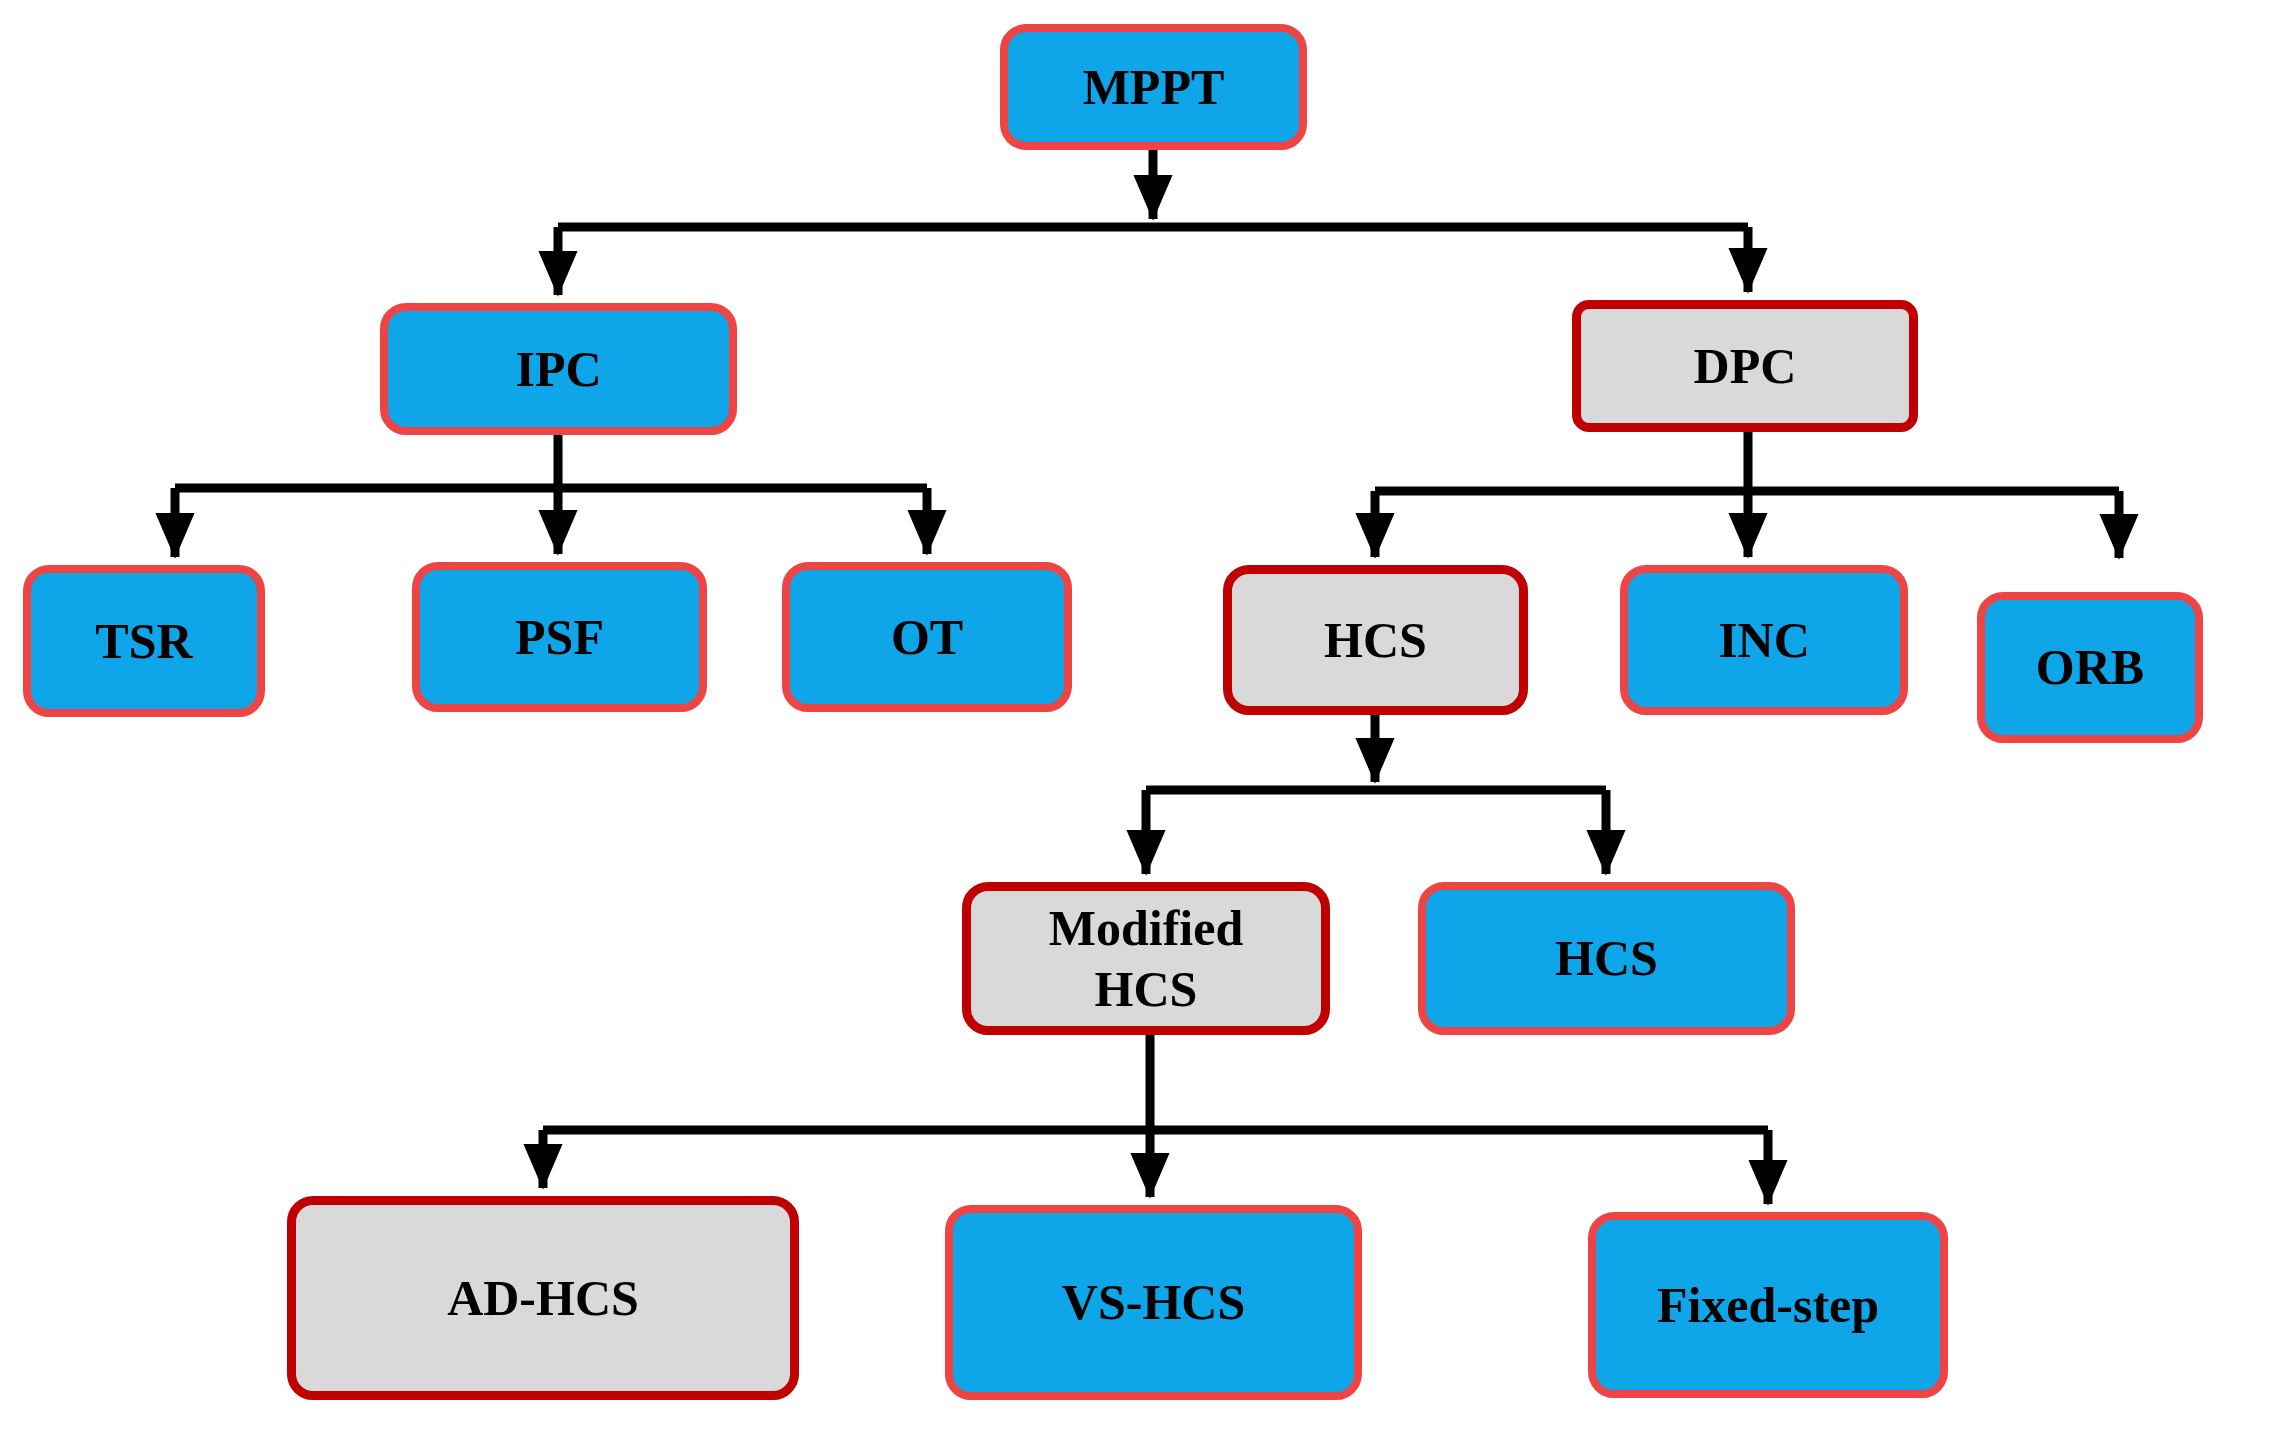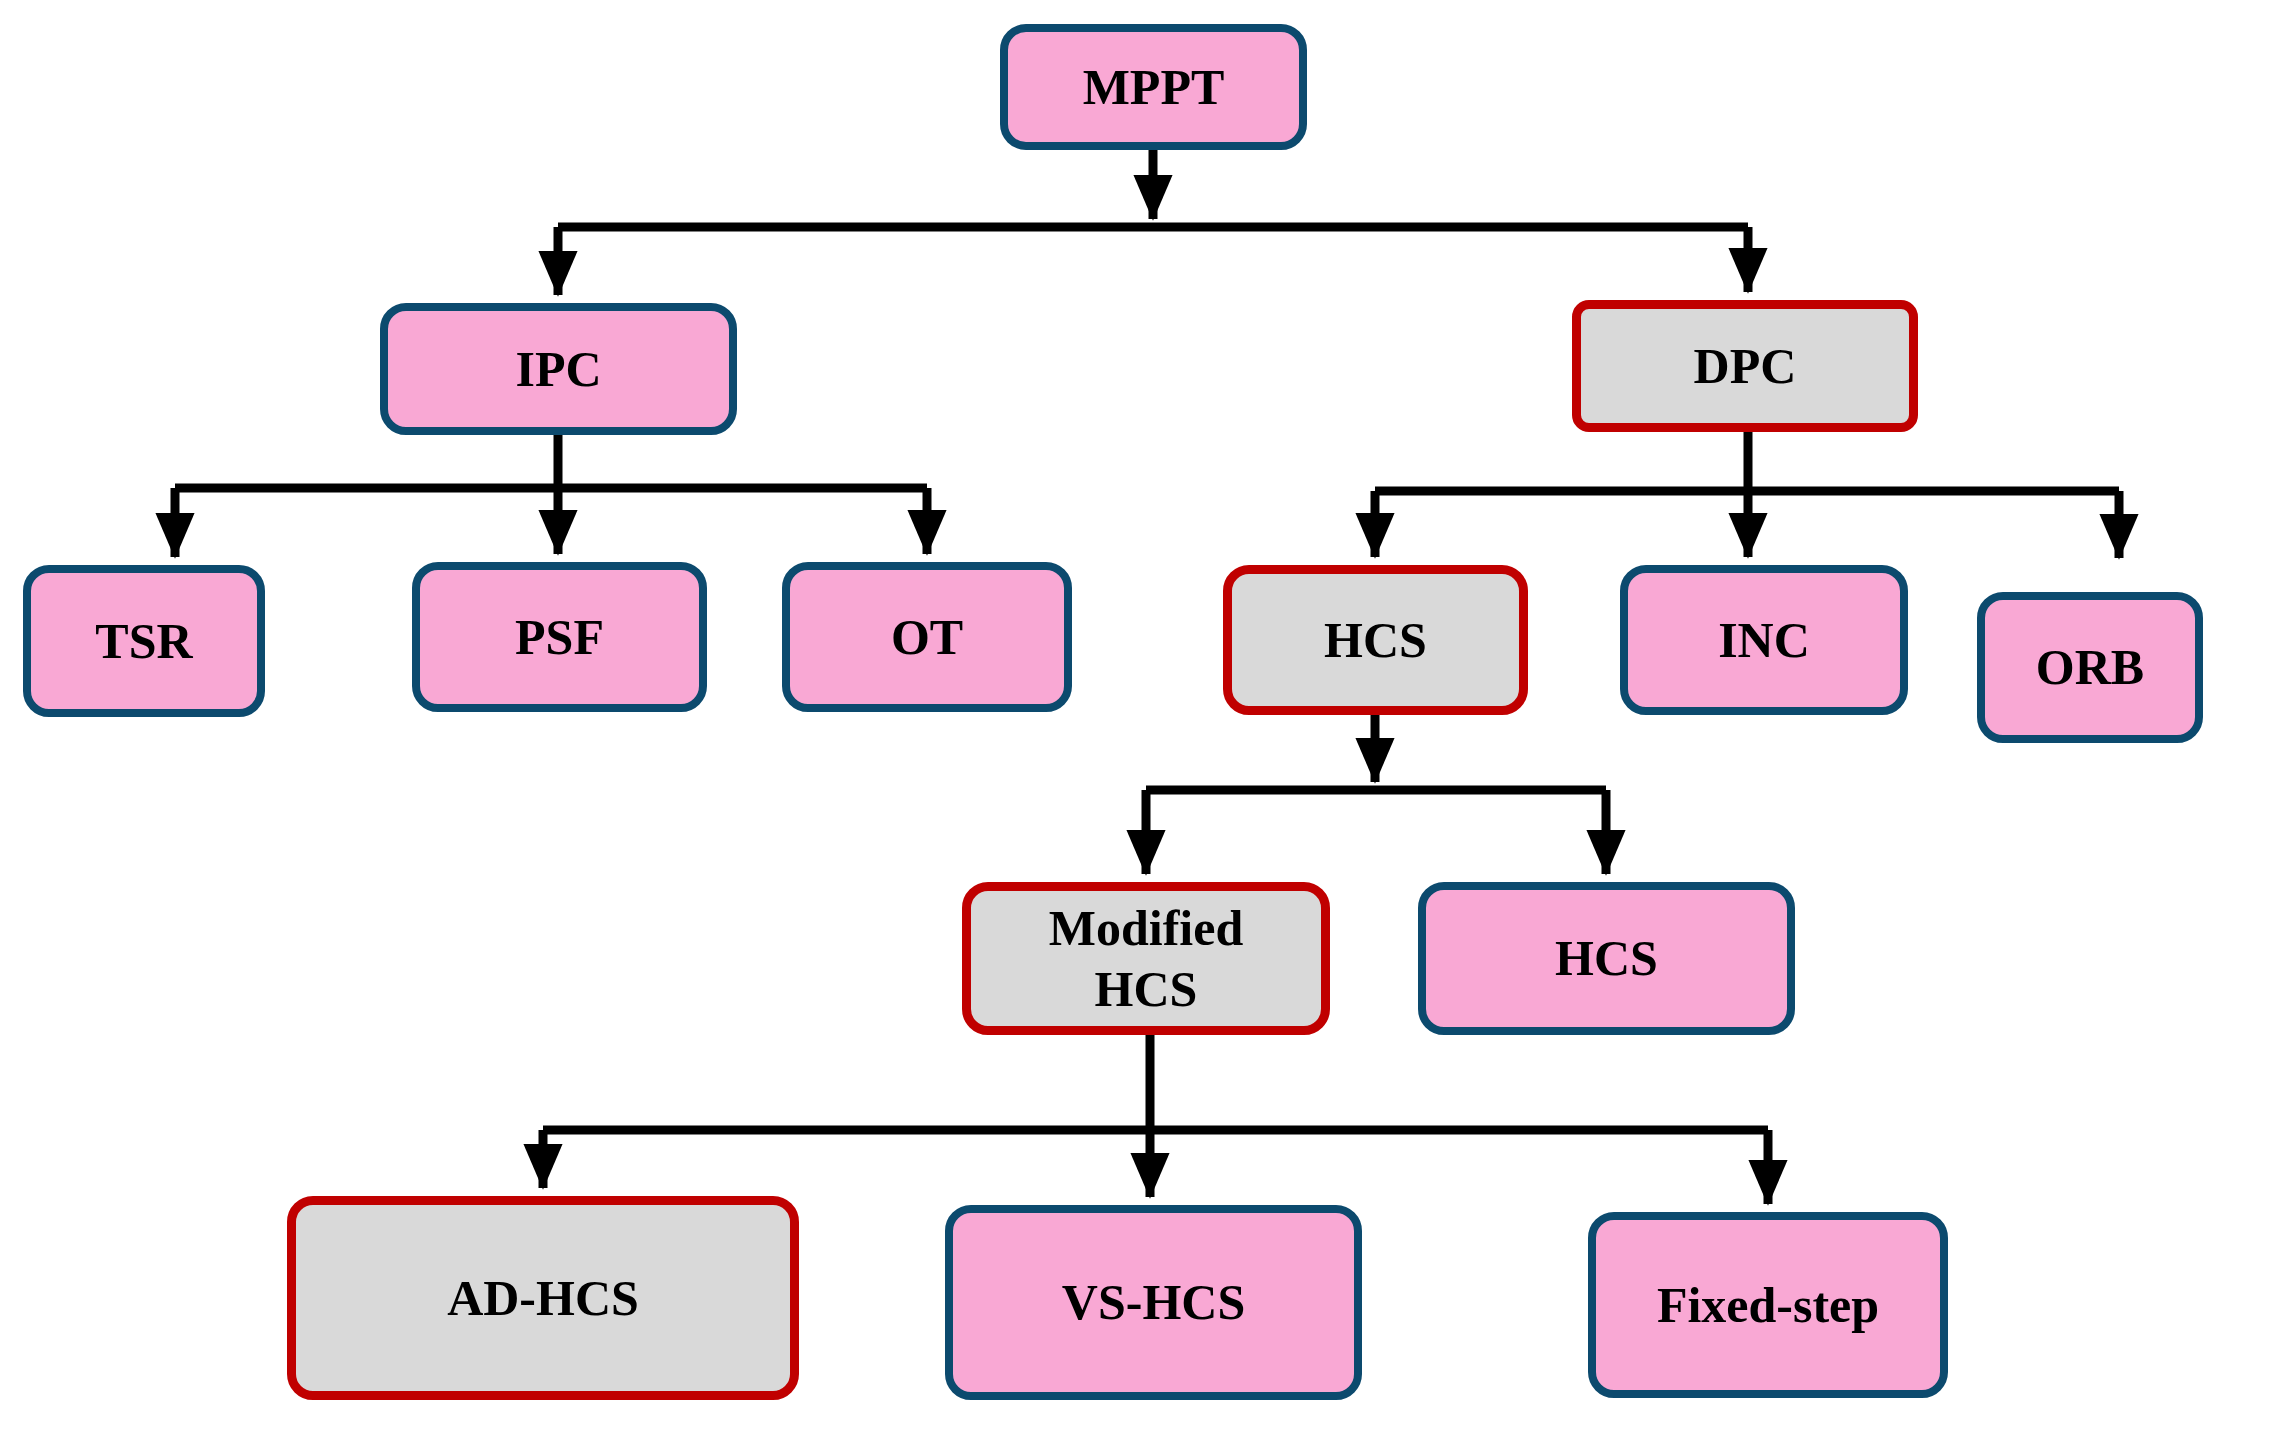--- a/index.html
+++ b/index.html
@@ -23,23 +23,23 @@
     height: 1436px;
   }
   #edges path {
     fill: none;
     stroke: #000000;
     stroke-width: 9px;
   }
   .node {
     position: absolute;
     box-sizing: border-box;
-    border: 8px solid #0c4a6e;
+    border: 8px solid #ef4444;
     border-radius: 26px;
-    background: #f9a8d4;
+    background: #0ea5e9;
     display: flex;
     flex-direction: column;
     align-items: center;
     justify-content: center;
     text-align: center;
     font-weight: bold;
     font-size: 50px;
     line-height: 1.22;
     color: #000000;
   }

